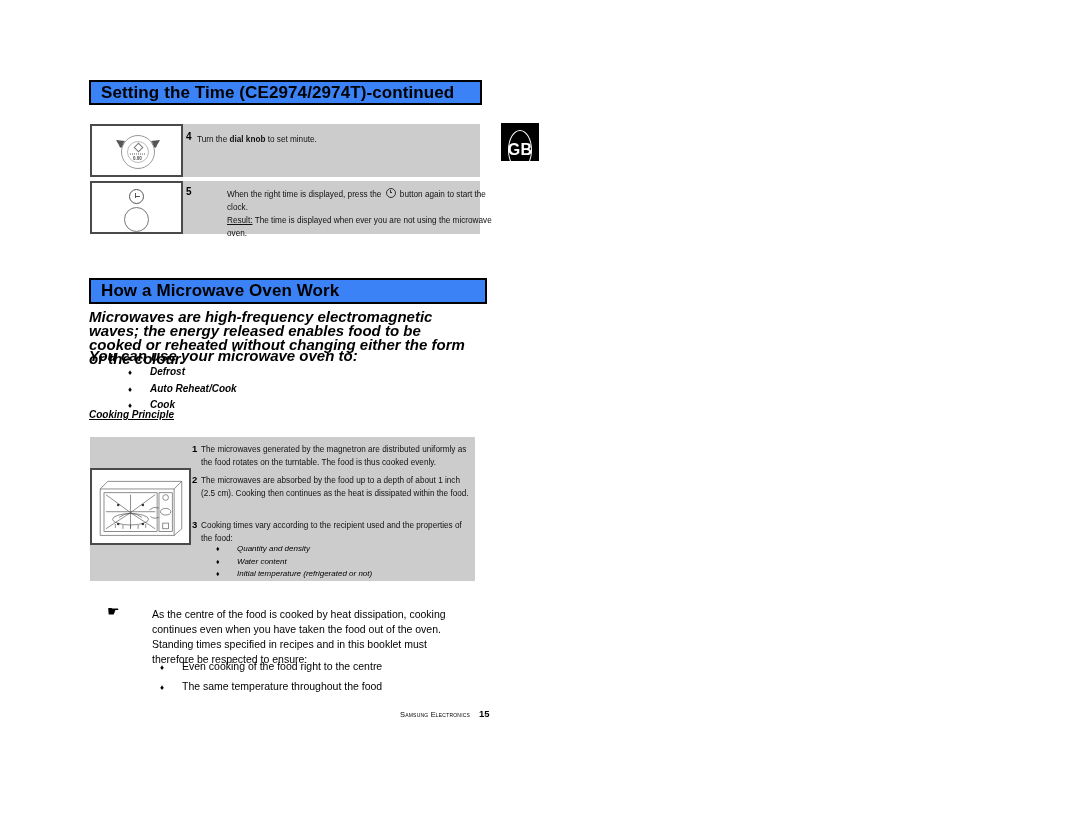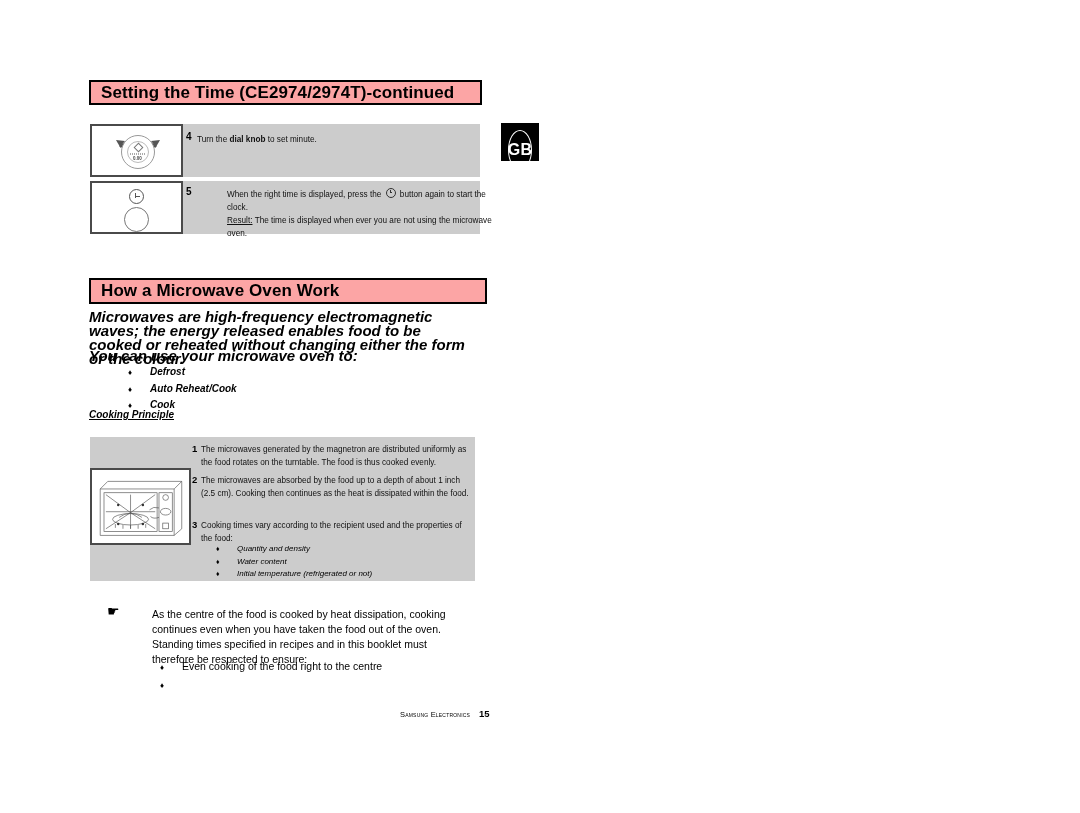--- a/index.html
+++ b/index.html
@@ -20,21 +20,21 @@
     position: absolute;
     left: 0; top: 0;
     width: 1080px;
     height: 813px;
   }
 
   
   .title-bar {
     position: absolute;
     border: 2px solid #000;
-    background: #fca5a5;
+    background: #3b82f6;
     box-sizing: border-box;
     display: flex;
     align-items: center;
   }
   .title-bar .title-text {
     font-size: 17px;
     font-weight: bold;
     letter-spacing: 0.1px;
     padding-left: 10px;
     white-space: nowrap;
@@ -488,20 +488,21 @@
 
   <div id="note-hand">☛</div>
   <div id="note-text">As the centre of the food is cooked by heat dissipation, cooking continues even when you have taken the food out of the oven. Standing times specified in recipes and in this booklet must therefore be respected to ensure:</div>
   <div id="note-list">
     <div class="li">
       <span class="bullet">♦</span>
       <span>Even cooking of the food right to the centre</span>
     </div>
     <div class="li">
       <span class="bullet">♦</span>
+      <span>The same temperature throughout the food</span>
     </div>
   </div>
 
   <div id="footer">
     <span class="brand">Samsung Electronics</span>
     <span class="pageno">15</span>
   </div>
 
 </div>
 

